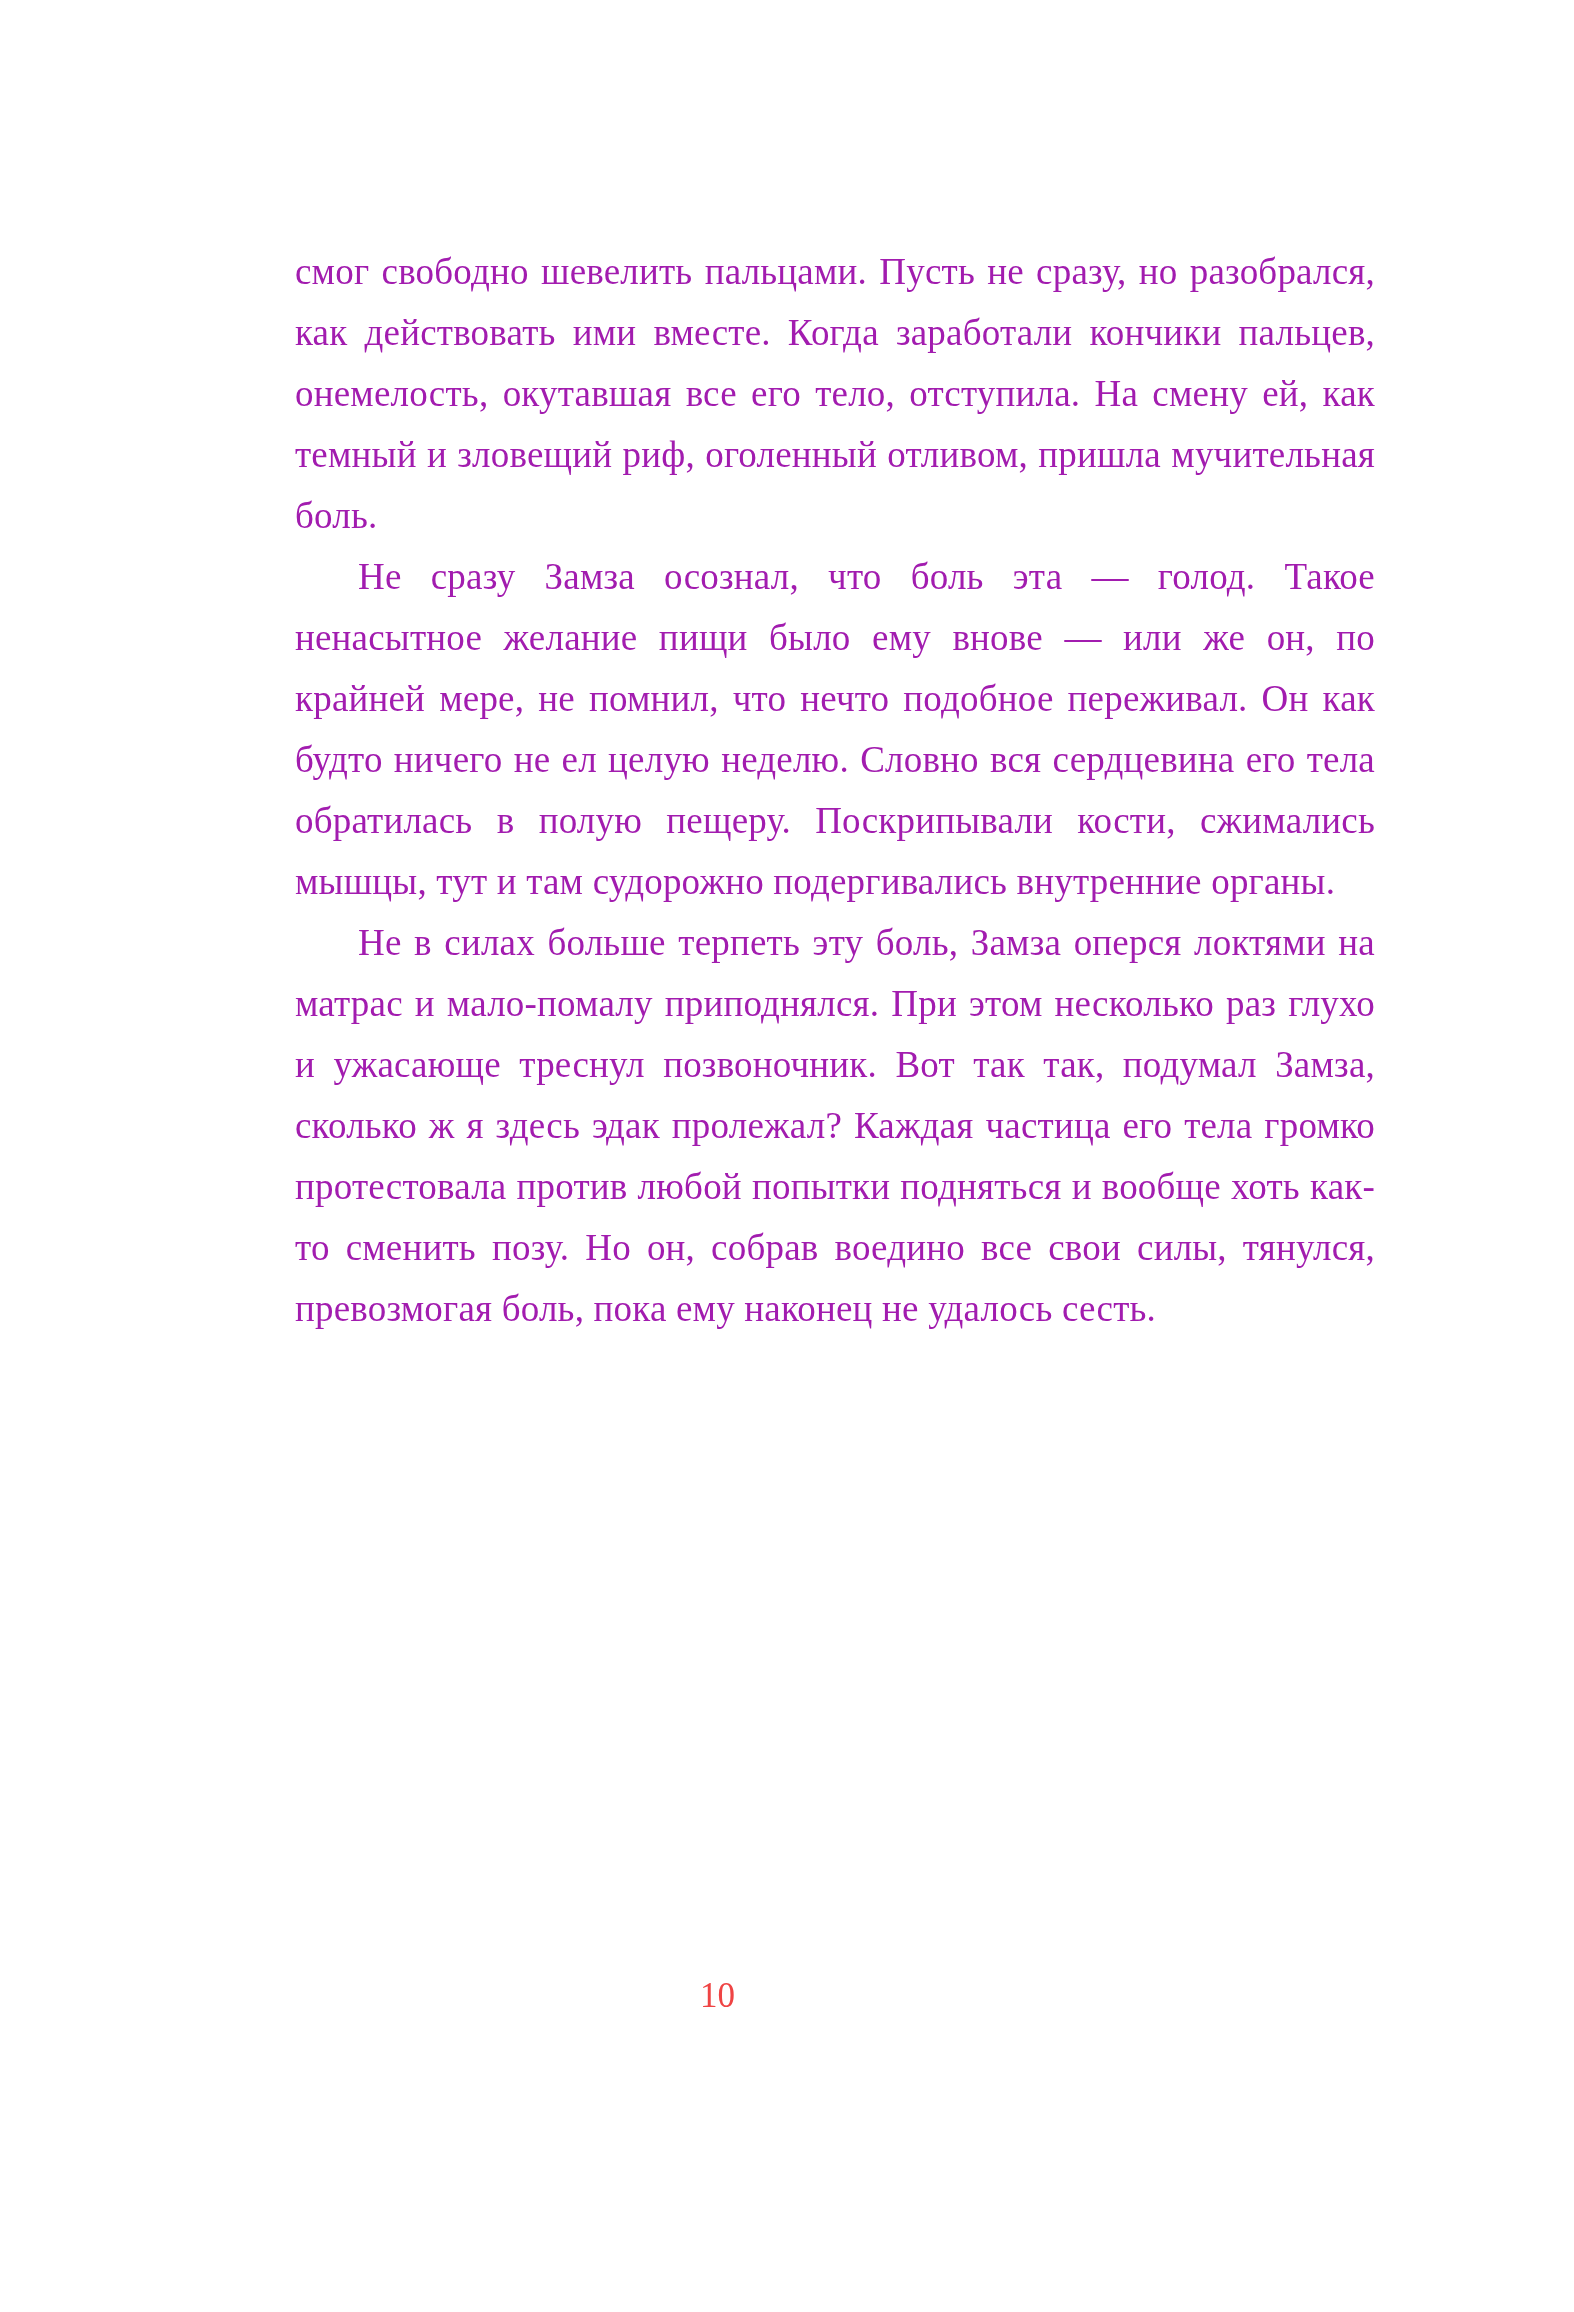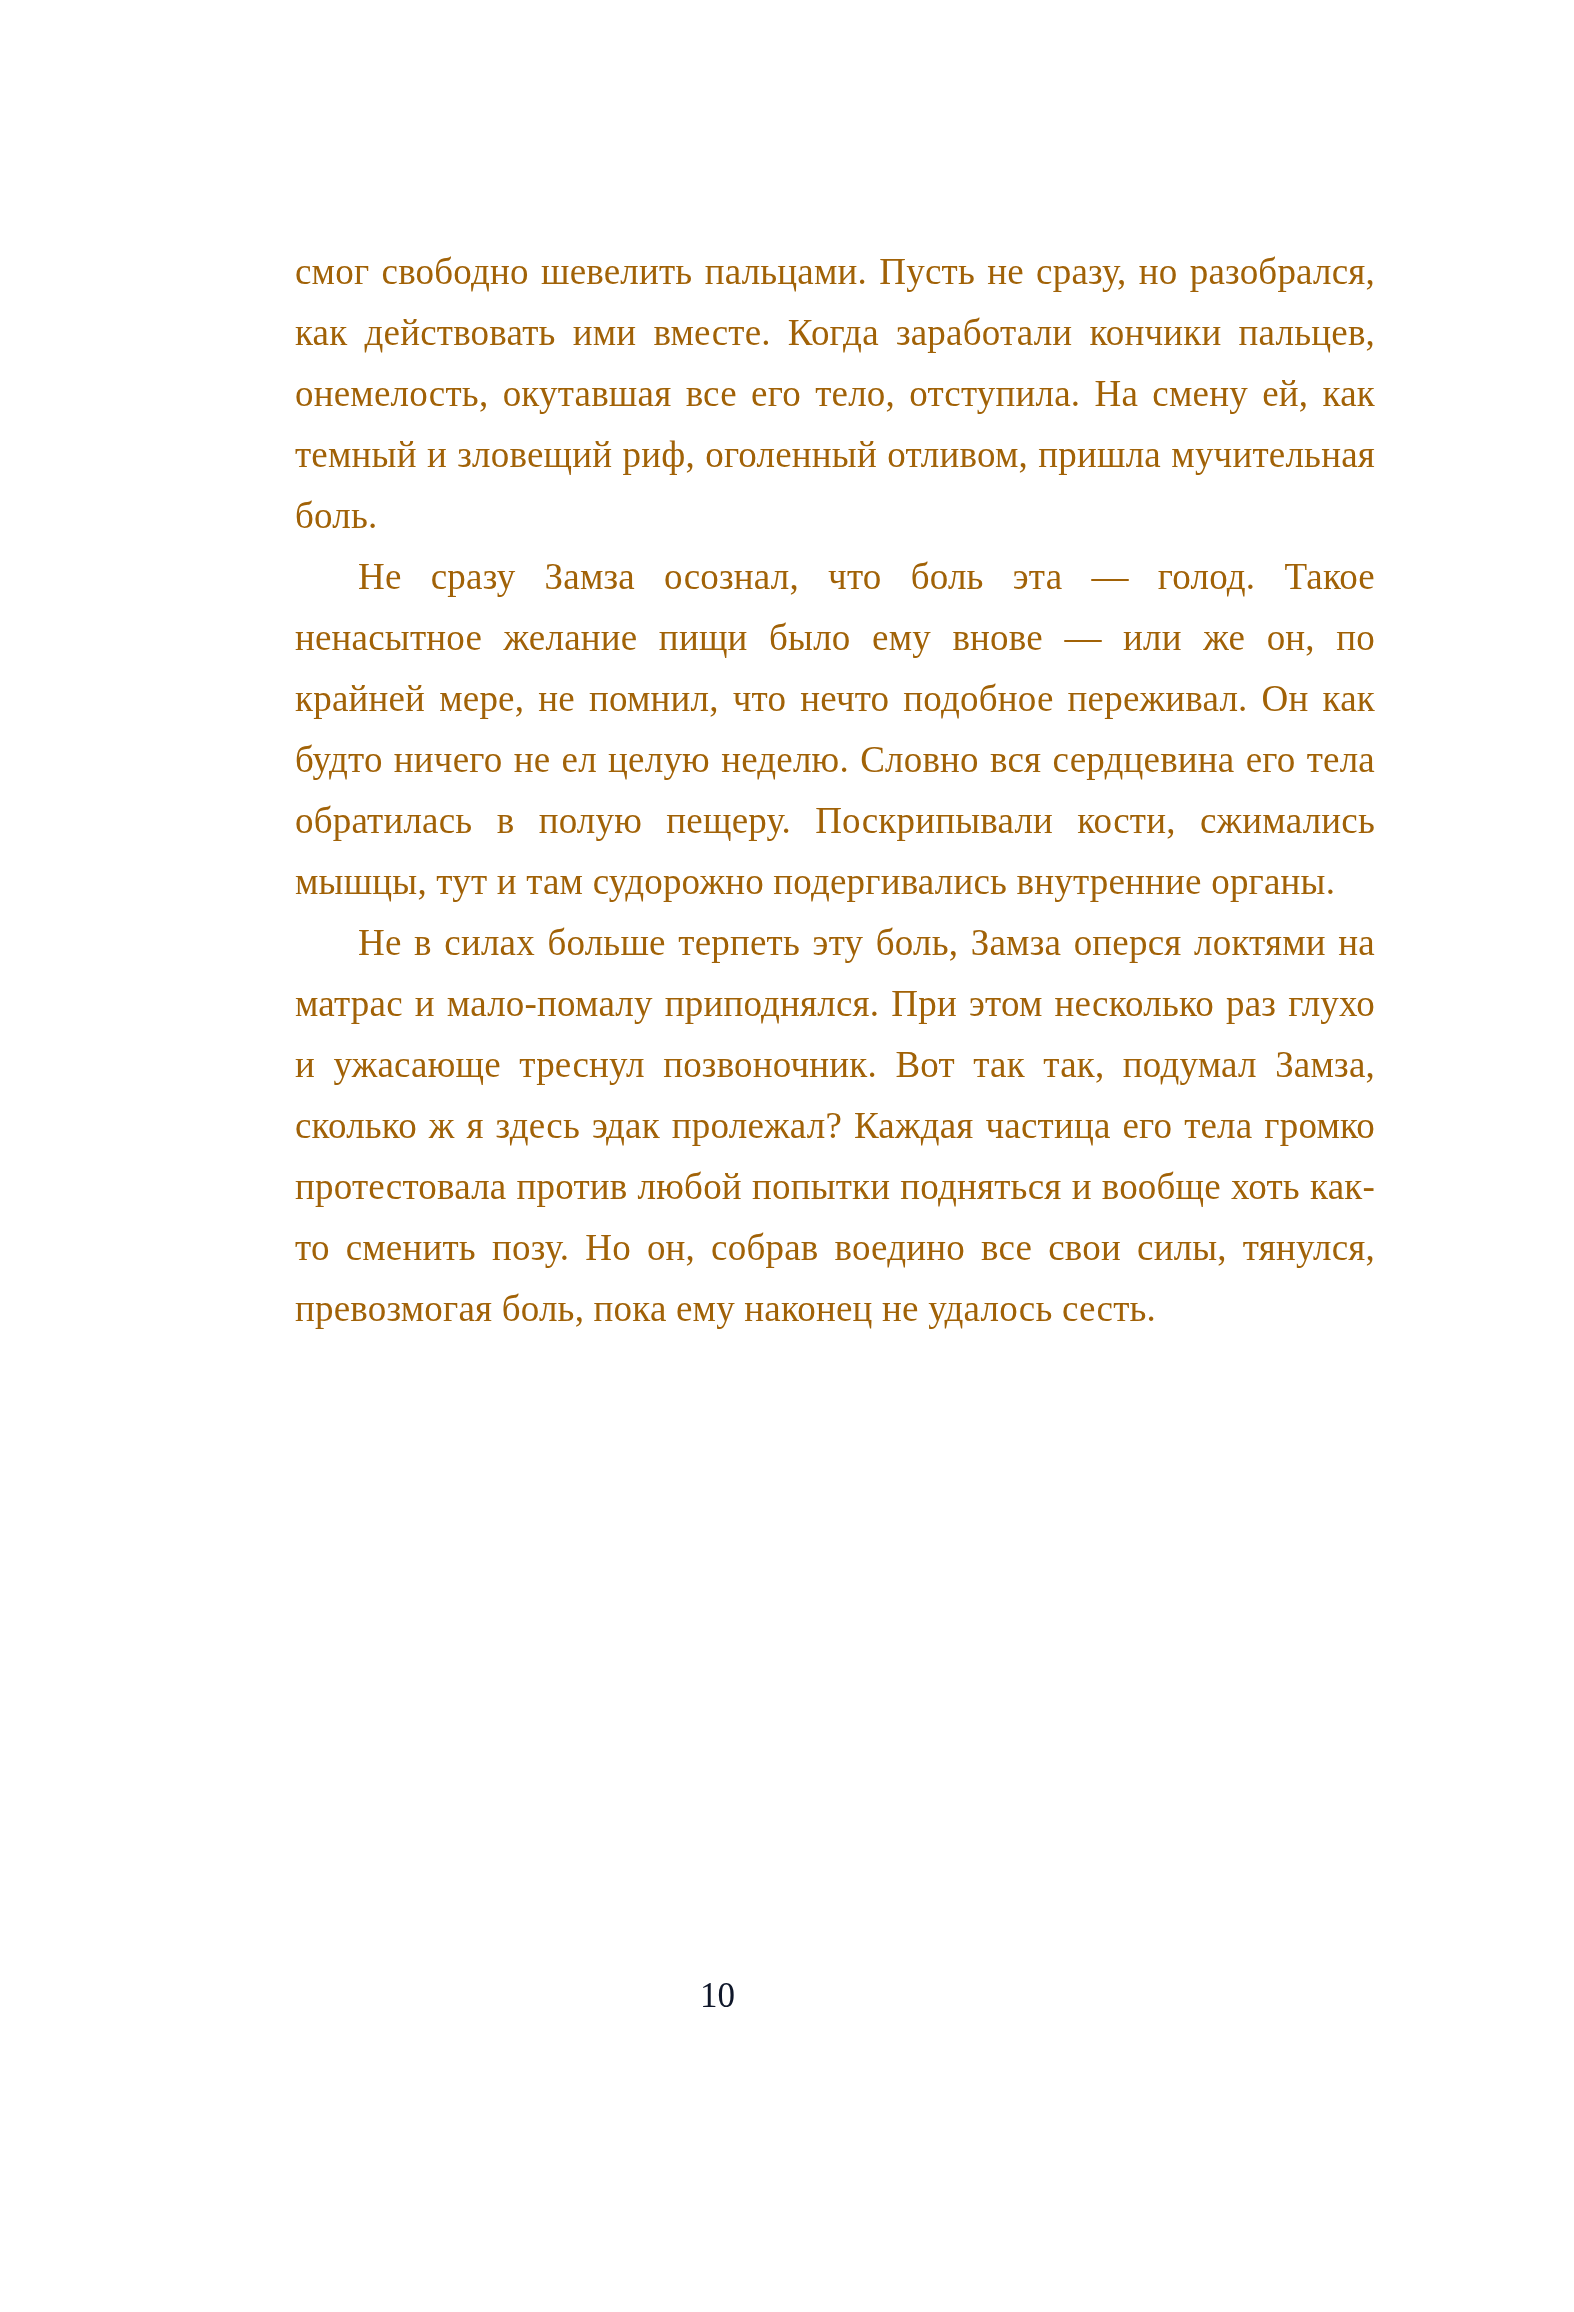--- a/index.html
+++ b/index.html
@@ -28,37 +28,37 @@
     left: 295px;
     top: 241px;
     width: 1080px;
   }
   .para {
     margin: 0;
     font-size: 37px;
     line-height: 61px;
     text-align: justify;
     text-justify: inter-word;
-    color: #a16207;
+    color: #a21caf;
     letter-spacing: 0.2px;
   }
   .para.indent {
     text-indent: 63px;
   }
   .para + .para {
     margin-top: 0;
   }
   .page-number {
     position: absolute;
     left: 0;
     top: 1976px;
     width: 1435px;
     text-align: center;
     font-size: 35px;
-    color: #0f172a;
+    color: #ef4444;
     font-family: "Liberation Serif", serif;
   }
 </style>
 </head>
 <body>
 
 <div class="page">
 
   <div class="text-block">
     <p class="para">смог свободно шевелить пальцами. Пусть не сразу, но разобрался, как действовать ими вместе. Когда заработали кончики пальцев, онемелость, окутавшая все его тело, отступила. На смену ей, как темный и зловещий риф, оголенный отливом, пришла мучительная боль.</p>

